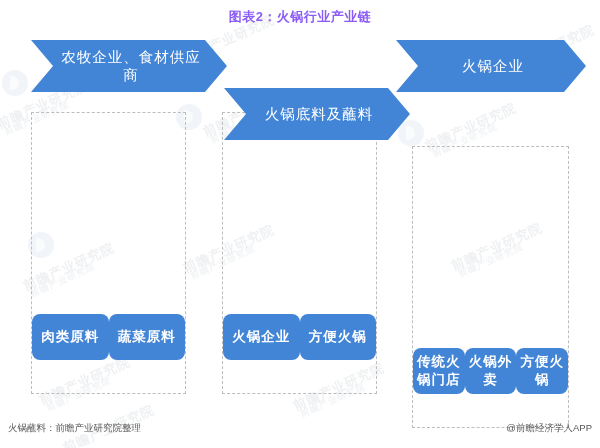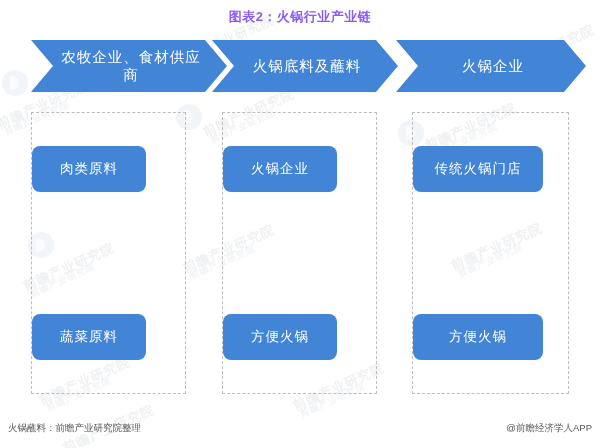--- a/index.html
+++ b/index.html
@@ -82,41 +82,42 @@
     font-size: 14.5px;
     line-height: 1.25;
     letter-spacing: 1px;
     -webkit-clip-path: polygon(0 0, calc(100% - 22px) 0, 100% 50%, calc(100% - 22px) 100%, 0 100%, 22px 50%);
     clip-path: polygon(0 0, calc(100% - 22px) 0, 100% 50%, calc(100% - 22px) 100%, 0 100%, 22px 50%);
     box-sizing: border-box;
     padding: 0 26px 0 30px;
   }
   .banner-label { display: block; }
   #banner-1 { left: 31px;  width: 196px; }
-  #banner-2 { left: 212px; width: 186px; }
+  #banner-2 { left: 224px; width: 186px; margin-top: 48px; }
   #banner-3 { left: 396px; width: 190px; }
 
   
   .column {
     position: absolute;
     top: 112px;
     height: 282px;
     border: 1px dashed #bdbdbd;
     box-sizing: border-box;
     display: flex;
-    flex-direction: column;
-    align-items: flex-start;
+    flex-direction: row;
+    align-items: flex-end;
     justify-content: space-between;
     padding: 33px 0;
     z-index: 12;
     background: transparent;
+    font-weight: bold;
   }
   #column-1 { left: 31px;  width: 155px; }
   #column-2 { left: 222px; width: 155px; }
-  #column-3 { left: 412px; width: 157px; }
+  #column-3 { left: 412px; width: 157px; margin-top: 34px; }
 
   .node {
     width: 114px;
     height: 46px;
     background: #4285d6;
     border-radius: 8px;
     color: #ffffff;
     font-size: 13.5px;
     letter-spacing: 1px;
     display: flex;
@@ -206,19 +207,20 @@
   <div class="node">蔬菜原料</div>
 </div>
 
 <div class="column" id="column-2">
   <div class="node">火锅企业</div>
   <div class="node">方便火锅</div>
 </div>
 
 <div class="column" id="column-3">
   <div class="node">传统火锅门店</div>
+  <div class="node">火锅外卖</div>
   <div class="node">方便火锅</div>
 </div>
 
 <div id="footer">
   <div id="source-note">火锅蘸料：前瞻产业研究院整理</div>
   <div id="app-credit">@前瞻经济学人APP</div>
 </div>
 
 </body></html>

